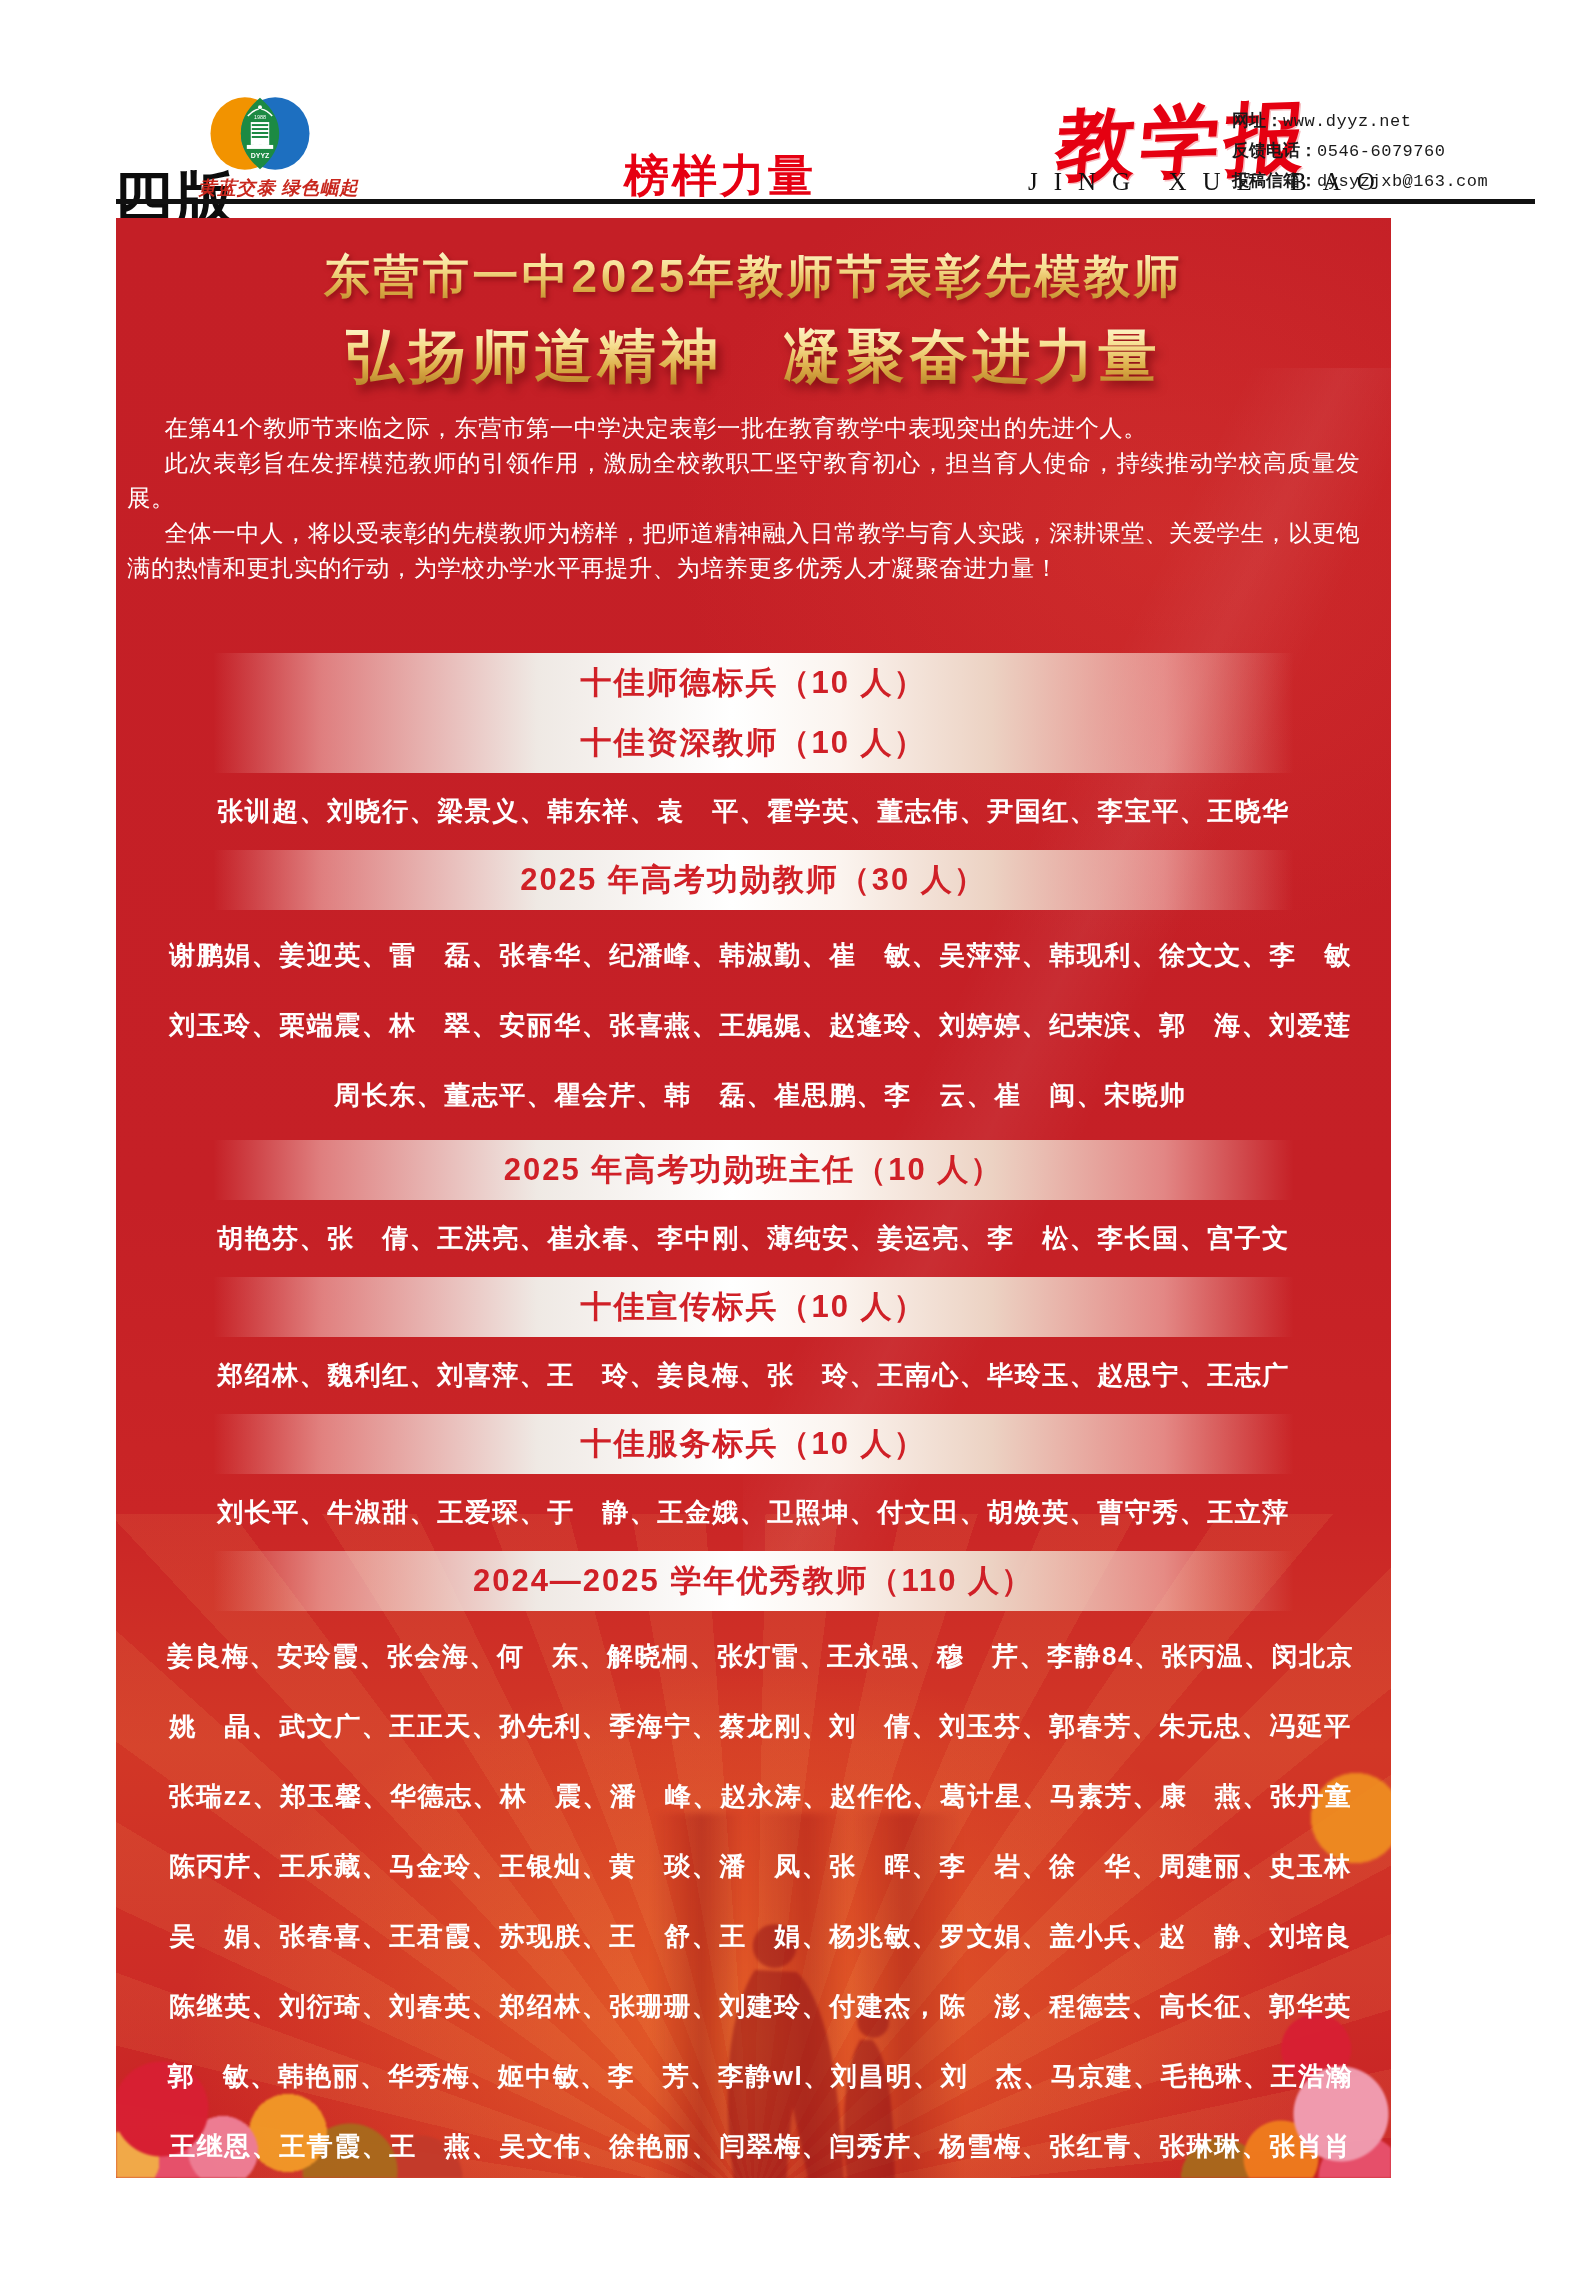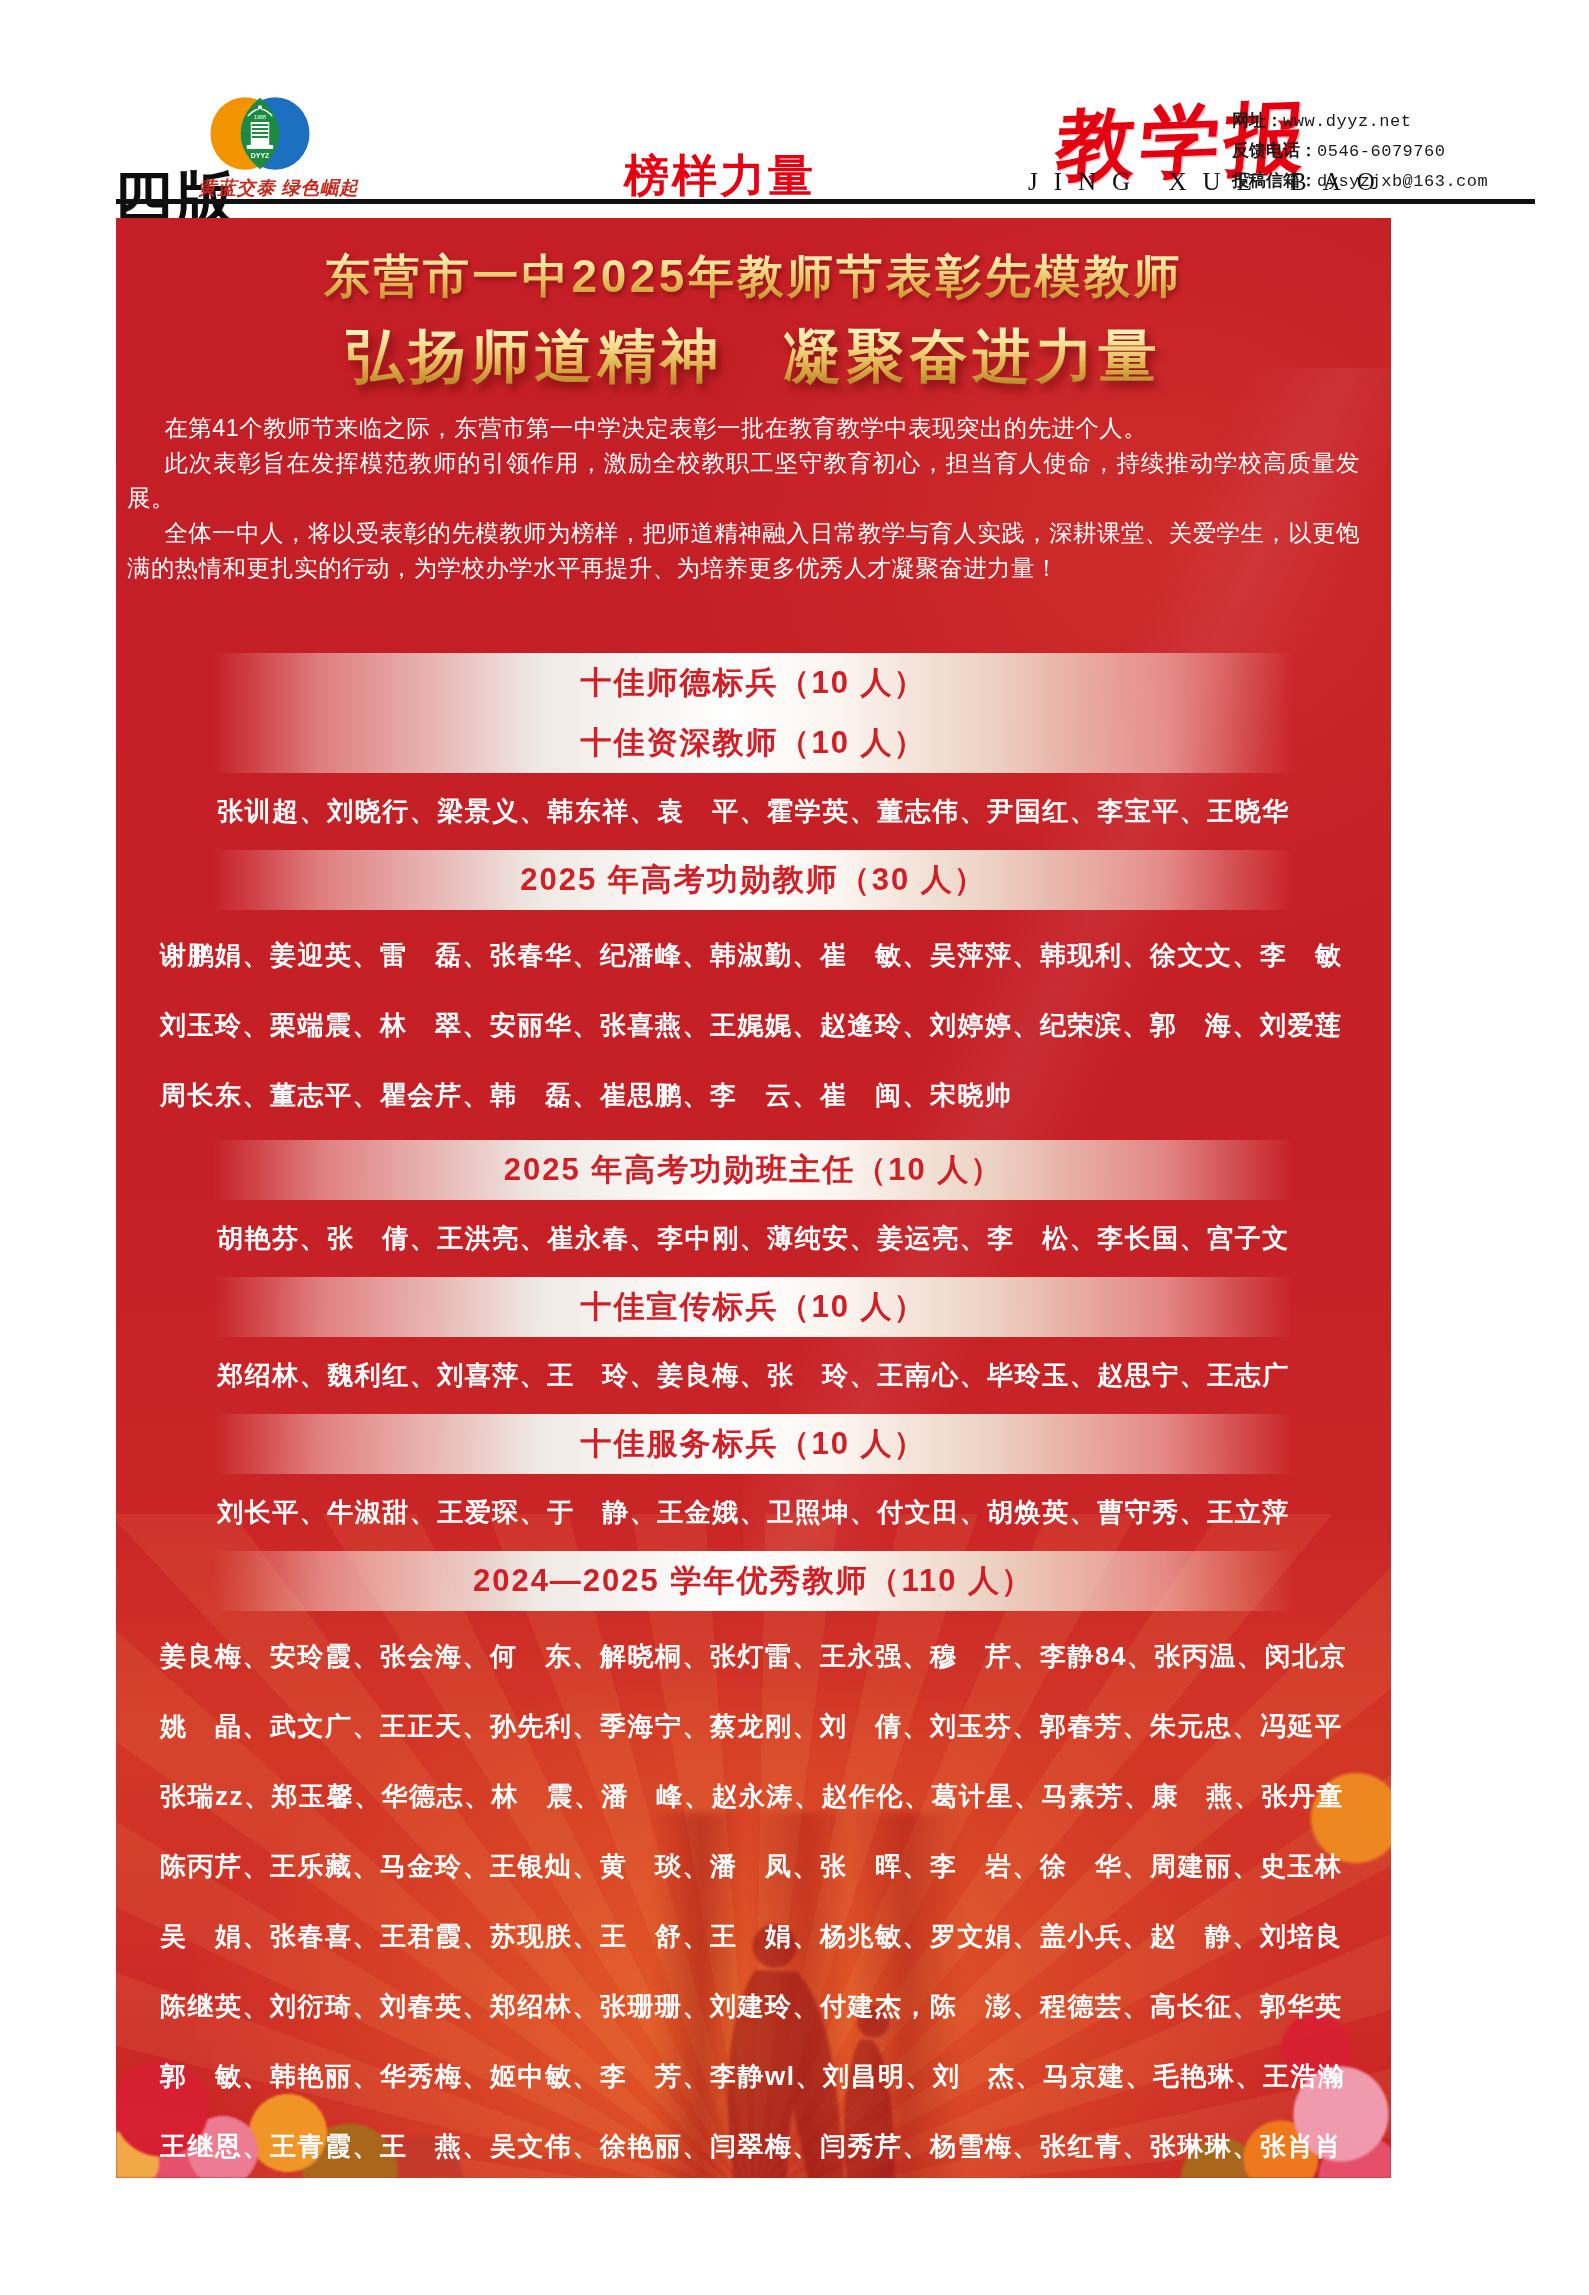--- a/index.html
+++ b/index.html
@@ -115,21 +115,21 @@
     width:1081px; height:60px; margin:0 auto; display:flex; align-items:center; justify-content:center;
     background:linear-gradient(90deg,
       rgba(255,255,255,0) 0%, rgba(255,242,235,.45) 10%, #efe9e4 30%, #ffffff 48%,
       #fbf4ef 58%, #ecd2c3 72%, rgba(255,235,226,.5) 88%, rgba(255,255,255,0) 100%);
   }
   .band-title { font-size:31px; font-weight:800; color:#d02027; letter-spacing:2px; }
   .names {
     margin:23px 0; font-size:26px; line-height:31px; font-weight:700; color:#ffffff;
     text-align:center; letter-spacing:1.5px; padding:0 30px;
   }
-  .names.left { text-align:left; padding:0 30px 0 44px; }
+  .names.left { text-align:center; padding:0 30px 0 44px; }
   .names.multi { line-height:50px; margin:20px 0; }
 </style>
 </head>
 <body>
 
 <div class="page">
 
   <div class="header">
     <div class="page-label">四版</div>
 

